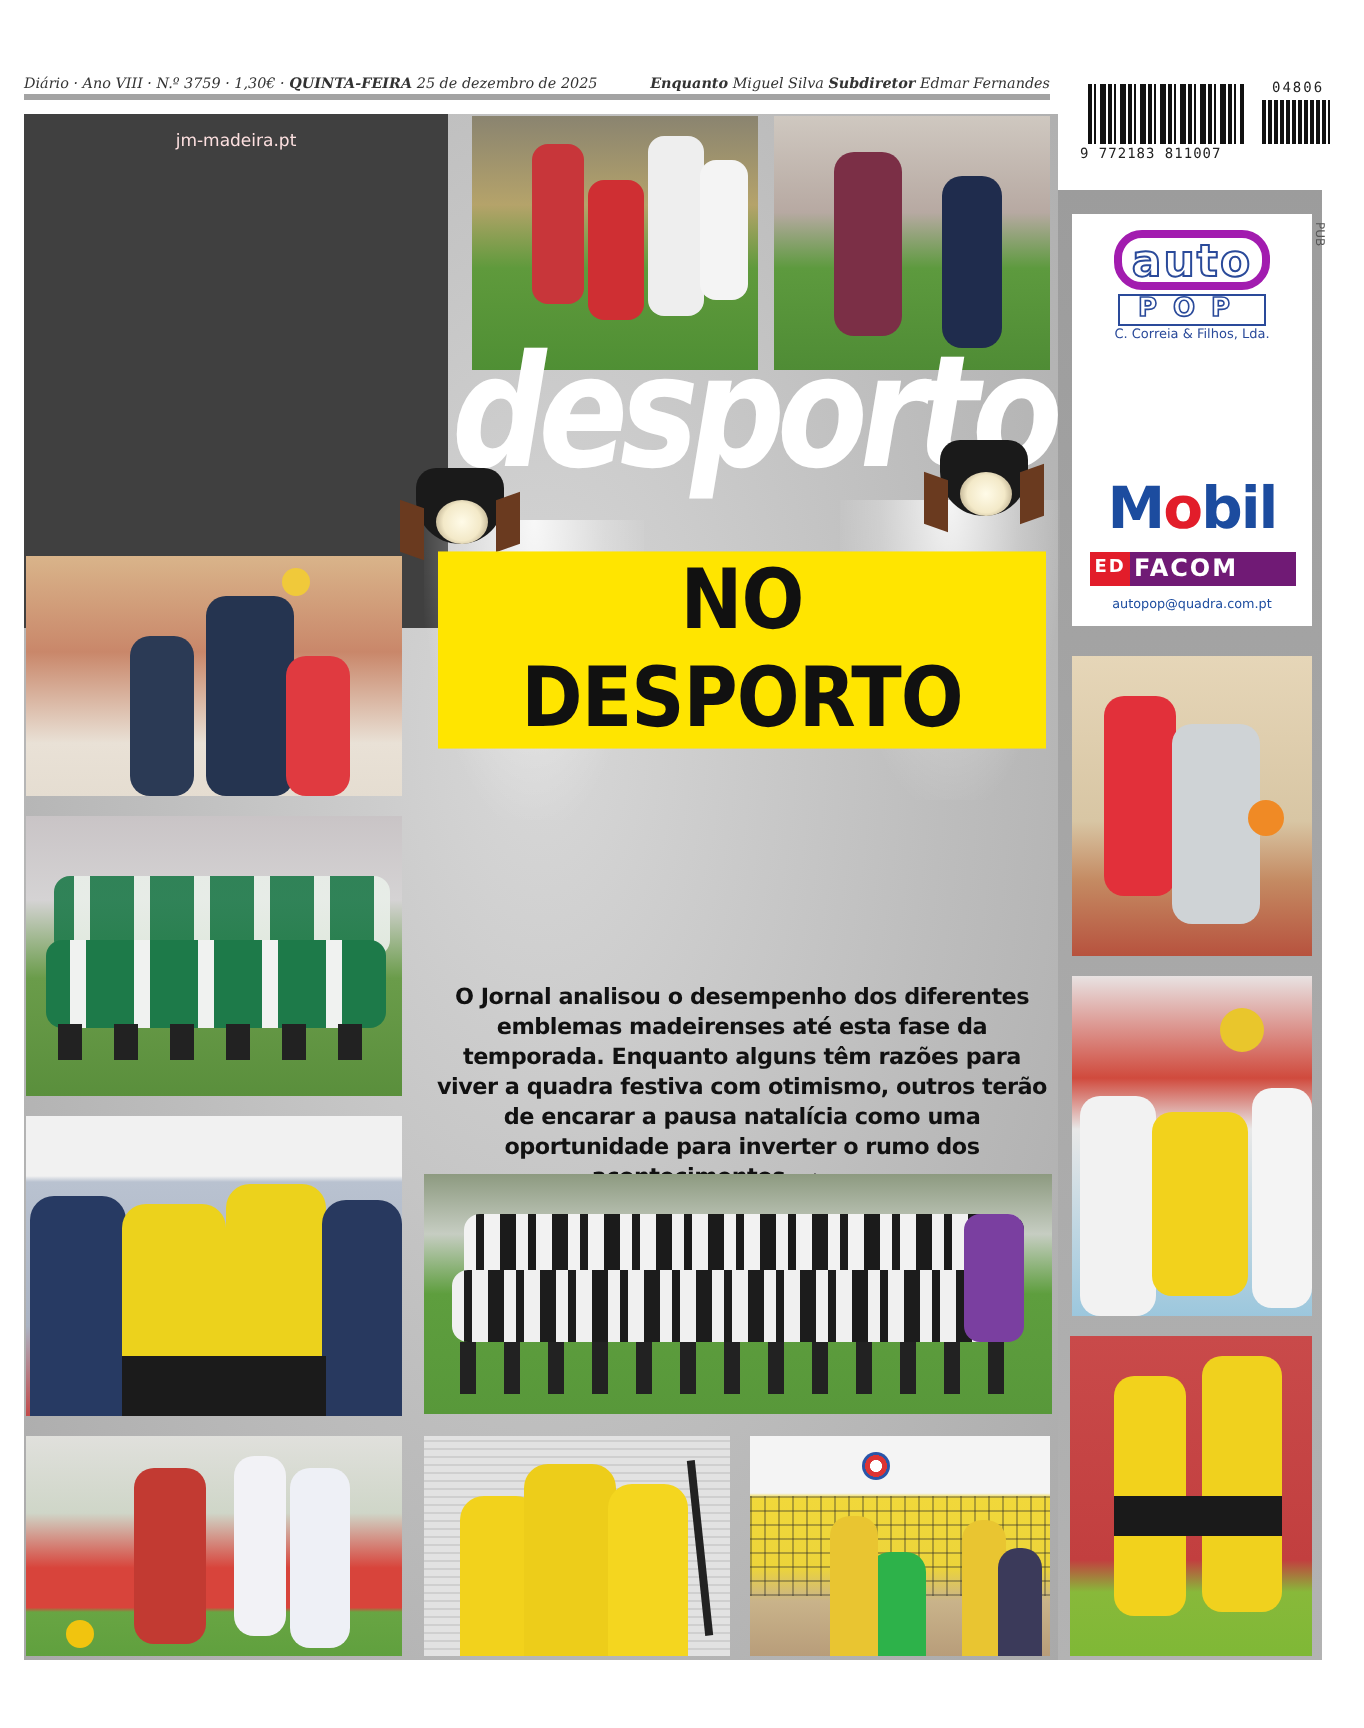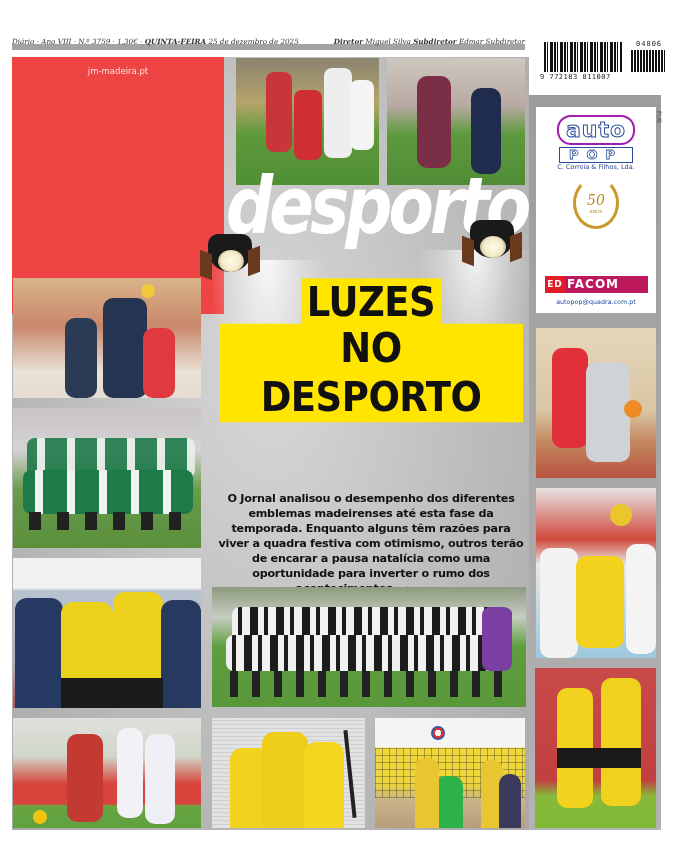--- a/index.html
+++ b/index.html
@@ -1,39 +1,39 @@
 <!DOCTYPE html>
 <html><head>
 <meta charset="utf-8">
 <style>
   * { box-sizing: border-box; margin: 0; padding: 0; }
   html, body { width: 682px; height: 864px; background: #ffffff; overflow: hidden; }
   body { position: relative; font-family: "DejaVu Sans", sans-serif; }
 
   .masthead-line { position: absolute; left: 12px; top: 36px; width: 513px; height: 14px;
-    border-bottom: 6px solid #a3a3a3; font-family: "DejaVu Serif", serif; font-style: italic;
+    border-bottom: 3px solid #a3a3a3; font-family: "DejaVu Serif", serif; font-style: italic;
     font-size: 7.2px; color: #333; }
   .masthead-line .left { position: absolute; left: 0; top: 1px; white-space: nowrap; }
   .masthead-line .left b { font-weight: bold; }
   .masthead-line .right { position: absolute; right: 0; top: 1px; white-space: nowrap; }
   .masthead-line .right b { font-weight: bold; }
 
   .barcode { position: absolute; left: 540px; top: 36px; width: 122px; height: 52px; }
   .barcode .bars { position: absolute; left: 4px; top: 6px; width: 78px; height: 30px;
     background: repeating-linear-gradient(90deg, #111 0 2px, #fff 2px 3px, #111 3px 4px, #fff 4px 6px, #111 6px 9px, #fff 9px 10px); }
   .barcode .bars2 { position: absolute; left: 91px; top: 14px; width: 34px; height: 22px;
     background: repeating-linear-gradient(90deg, #111 0 2px, #fff 2px 3px, #111 3px 5px, #fff 5px 6px); }
   .barcode .num { position: absolute; left: 0; top: 37px; font-size: 7px; color: #222; letter-spacing: 0.5px; font-family: "DejaVu Sans Mono", monospace; }
   .barcode .issue { position: absolute; left: 96px; top: 4px; font-size: 7px; color: #222; letter-spacing: 1px; font-family: "DejaVu Sans Mono", monospace; }
 
   .cover { position: absolute; left: 12px; top: 57px; width: 517px; height: 773px;
     background: radial-gradient(ellipse at 50% 40%, #d8d8d8 0%, #bdbdbd 55%, #a9a9a9 100%); }
   .ad-strip { position: absolute; left: 529px; top: 95px; width: 132px; height: 735px; background: linear-gradient(180deg,#9c9c9c,#b3b3b3); }
 
-  .logo-block { position: absolute; left: 12px; top: 57px; width: 212px; height: 257px; background: #ef4444; }
+  .logo-block { position: absolute; left: 12px; top: 57px; width: 212px; height: 257px; background: #404040; }
   .logo-block .url { position: absolute; left: 0; top: 9px; width: 100%; text-align: center; color: #fde0e0;
     font-size: 8.5px; font-family: "DejaVu Sans", sans-serif; }
   .logo-block .jm { position: absolute; left: 10px; top: 54px; color: #fff; font-family: "DejaVu Serif", serif;
     font-weight: bold; font-size: 104px; line-height: 1; letter-spacing: -4px; }
 
   .section-title { position: absolute; left: 226px; top: 168px; color: #fff; font-family: "DejaVu Sans", sans-serif;
     font-weight: bold; font-style: italic; font-size: 66px; letter-spacing: -4px; line-height: 1; transform: scaleY(1.18); transform-origin: top left; }
 
   .photo { position: absolute; overflow: hidden; }
   .photo .ph-bg { position: absolute; inset: 0; }
@@ -50,42 +50,42 @@
   .headline .line { display: inline-block; background: #ffe500; color: #111; font-family: "DejaVu Sans", sans-serif;
     font-weight: bold; font-size: 37px; line-height: 44px; padding: 0 6px; letter-spacing: -0.5px; margin-bottom: 1px; transform: scaleY(1.12); }
   .headline .row { display: block; height: 48px; }
 
   .lede { position: absolute; left: 216px; top: 491px; width: 310px; text-align: center; color: #111;
     font-family: "DejaVu Sans", sans-serif; font-weight: bold; font-size: 11.2px; line-height: 15px; letter-spacing: -0.25px; }
   .lede .pages { font-size: 6.5px; font-weight: bold; }
 
   .ad { position: absolute; left: 536px; top: 107px; width: 120px; height: 206px; background: #fff; }
   .ad .autopop { position: absolute; left: 17px; top: 8px; width: 86px; height: 54px; }
-  .ad .auto { position: absolute; left: 4px; top: 0; width: 78px; height: 30px; border: 2px solid #a21caf; border-radius: 14px;
+  .ad .auto { position: absolute; left: 4px; top: 0; width: 78px; height: 30px; border: 4px solid #a21caf; border-radius: 14px;
     font-family: "DejaVu Sans", sans-serif; font-size: 22px; color: #fff; -webkit-text-stroke: 1px #2a4a9a; text-align: center; line-height: 26px; font-weight: bold; letter-spacing: 1px; }
   .ad .pop { position: absolute; left: 6px; top: 32px; width: 74px; height: 16px; border: 1.5px solid #2a4a9a; font-family: "DejaVu Sans", sans-serif;
     font-size: 13px; color: #fff; -webkit-text-stroke: 0.8px #2a4a9a; text-align: center; line-height: 14px; font-weight: bold; letter-spacing: 8px; }
   .ad .company { position: absolute; left: 0; top: 56px; width: 100%; text-align: center; font-size: 6.5px; color: #2a4a9a; }
   .ad .laurel { position: absolute; left: 37px; top: 70px; width: 46px; height: 52px; border: 3px solid #c99a2b; border-top-color: transparent; border-radius: 50%; }
   .ad .laurel .n { position: absolute; left: 0; top: 12px; width: 100%; text-align: center; font-family: "DejaVu Serif", serif; font-style: italic; color: #b88a20; font-size: 14px; }
   .ad .laurel .a { position: absolute; left: 0; top: 29px; width: 100%; text-align: center; color: #b88a20; font-size: 4.5px; }
   .ad .mobil { position: absolute; left: 0; top: 130px; width: 100%; text-align: center; font-family: "DejaVu Sans", sans-serif; font-weight: bold; font-size: 29px; color: #1c4c9f; letter-spacing: -1px; }
   .ad .mobil .o { color: #e21d2a; }
-  .ad .facom { position: absolute; left: 9px; top: 169px; width: 103px; height: 17px; background: #be185d; color: #fff; font-family: "DejaVu Sans", sans-serif;
+  .ad .facom { position: absolute; left: 9px; top: 169px; width: 103px; height: 17px; background: #701a75; color: #fff; font-family: "DejaVu Sans", sans-serif;
     font-weight: bold; font-size: 12px; letter-spacing: 1px; line-height: 17px; padding-left: 22px; }
   .ad .facom .ico { position: absolute; left: 0; top: 0; width: 20px; height: 17px; background: #e21d2a; color: #fff; font-size: 9px; text-align: center; line-height: 17px; padding: 0; }
   .ad .email { position: absolute; left: 0; top: 191px; width: 100%; text-align: center; font-size: 6.4px; color: #1c4c9f; }
   .pub { position: absolute; left: 663px; top: 111px; font-size: 6px; color: #555; transform: rotate(90deg); transform-origin: left top; }
 </style>
 </head>
 <body>
 
 <div class="masthead-line">
   <span class="left"><span>Diário · Ano VIII · N.º 3759 · 1,30€ · </span><b>QUINTA-FEIRA</b><span> 25 de dezembro de 2025</span></span>
-  <span class="right"><b>Diretor</b><span> Miguel Silva  </span><b>Subdiretor</b><span> Edmar Subdiretor</span></span>
+  <span class="right"><b>Enquanto</b><span> Miguel Silva  </span><b>Subdiretor</b><span> Edmar Fernandes</span></span>
 </div>
 
 <div class="barcode">
   <div class="bars"></div>
   <div class="bars2"></div>
   <div class="issue">04806</div>
   <div class="num">9 772183 811007</div>
 </div>
 
 <div class="cover"></div>
@@ -141,21 +141,20 @@
 <div class="photo" style="left:13px;top:558px;width:188px;height:150px;">
   <div class="ph-bg" style="background:linear-gradient(180deg,#f1f1f1 0%,#f1f1f1 20%,#b9c2d0 22%,#aab3c3 70%,#c24a4a 100%);"></div>
   <div class="ph-fg" style="left:2px;top:40px;width:48px;height:110px;background:#273a63;border-radius:12px 12px 0 0;"></div>
   <div class="ph-fg" style="left:48px;top:44px;width:52px;height:106px;background:#ecd21c;border-radius:12px 12px 0 0;"></div>
   <div class="ph-fg" style="left:100px;top:34px;width:50px;height:116px;background:#ecd21c;border-radius:12px 12px 0 0;"></div>
   <div class="ph-fg" style="left:148px;top:42px;width:40px;height:108px;background:#28395f;border-radius:12px 12px 0 0;"></div>
   <div class="ph-fg" style="left:48px;top:120px;width:102px;height:30px;background:#1b1b1b;"></div>
 </div>
 
 <div class="headline">
-  <div class="row"><span class="line">LUZES</span></div>
   <div class="row"><span class="line">NO DESPORTO</span></div>
 </div>
 
 <div class="lede">
   <span>O Jornal analisou o desempenho dos diferentes emblemas madeirenses até esta fase da temporada. Enquanto alguns têm razões para viver a quadra festiva com otimismo, outros terão de encarar a pausa natalícia como uma oportunidade para inverter o rumo dos acontecimentos.</span>
   <span class="pages">Págs. 32 e 33</span>
 </div>
 
 <div class="photo" style="left:212px;top:587px;width:314px;height:120px;">
   <div class="ph-bg" style="background:linear-gradient(180deg,#8d9a80 0%,#c6cdc2 25%,#5e9e3e 50%,#58983a 100%);"></div>
@@ -208,20 +207,17 @@
   <div class="ph-fg" style="left:66px;top:10px;width:40px;height:128px;background:#f0d11e;border-radius:10px;"></div>
   <div class="ph-fg" style="left:22px;top:80px;width:84px;height:20px;background:#1a1a1a;"></div>
 </div>
 
 <div class="ad">
   <div class="autopop">
     <div class="auto">auto</div>
     <div class="pop">POP</div>
   </div>
   <div class="company">C. Correia &amp; Filhos, Lda.</div>
-  <div class="laurel">
-    <div class="n">50</div>
-    <div class="a">ANOS</div>
-  </div>
+  <div class="mobil"><span>M</span><span class="o">o</span><span>bil</span></div>
   <div class="facom"><span class="ico">ED</span><span>FACOM</span></div>
   <div class="email">autopop@quadra.com.pt</div>
 </div>
 <div class="pub">PUB</div>
 
 </body></html>

